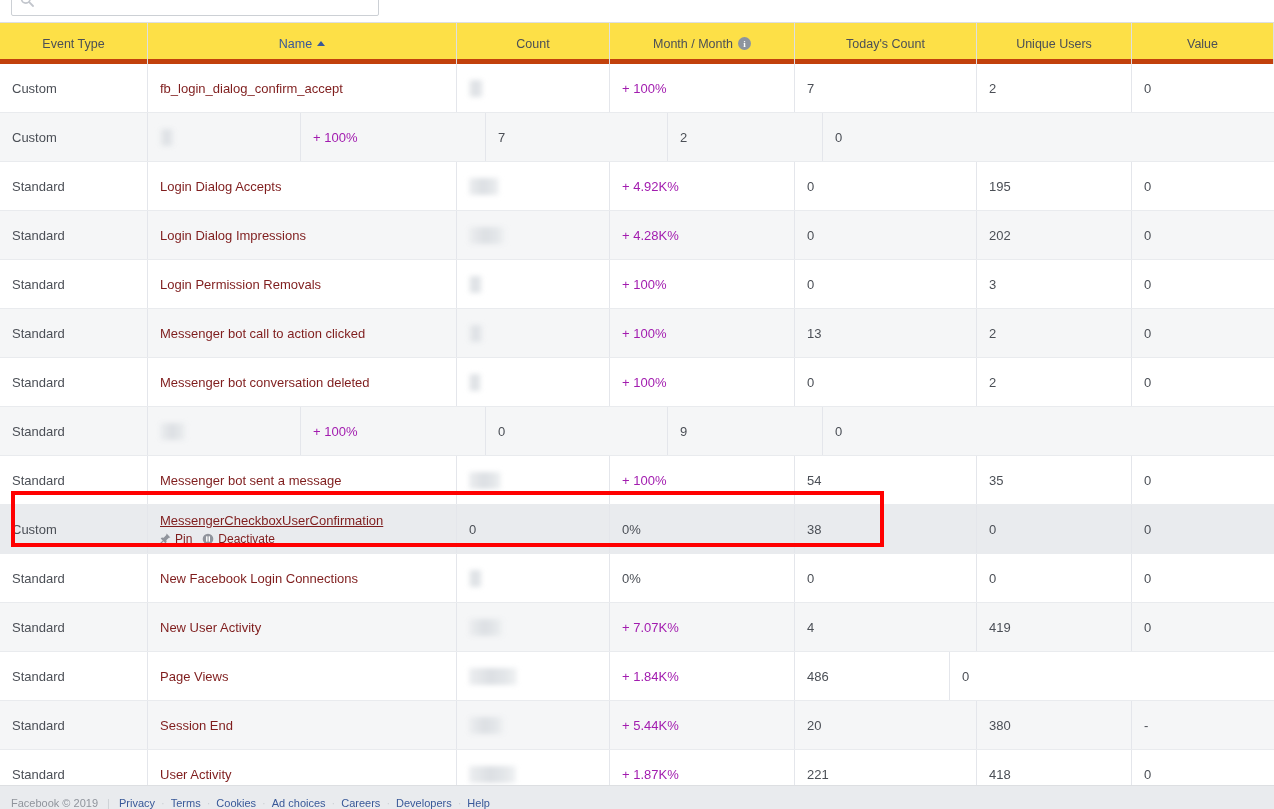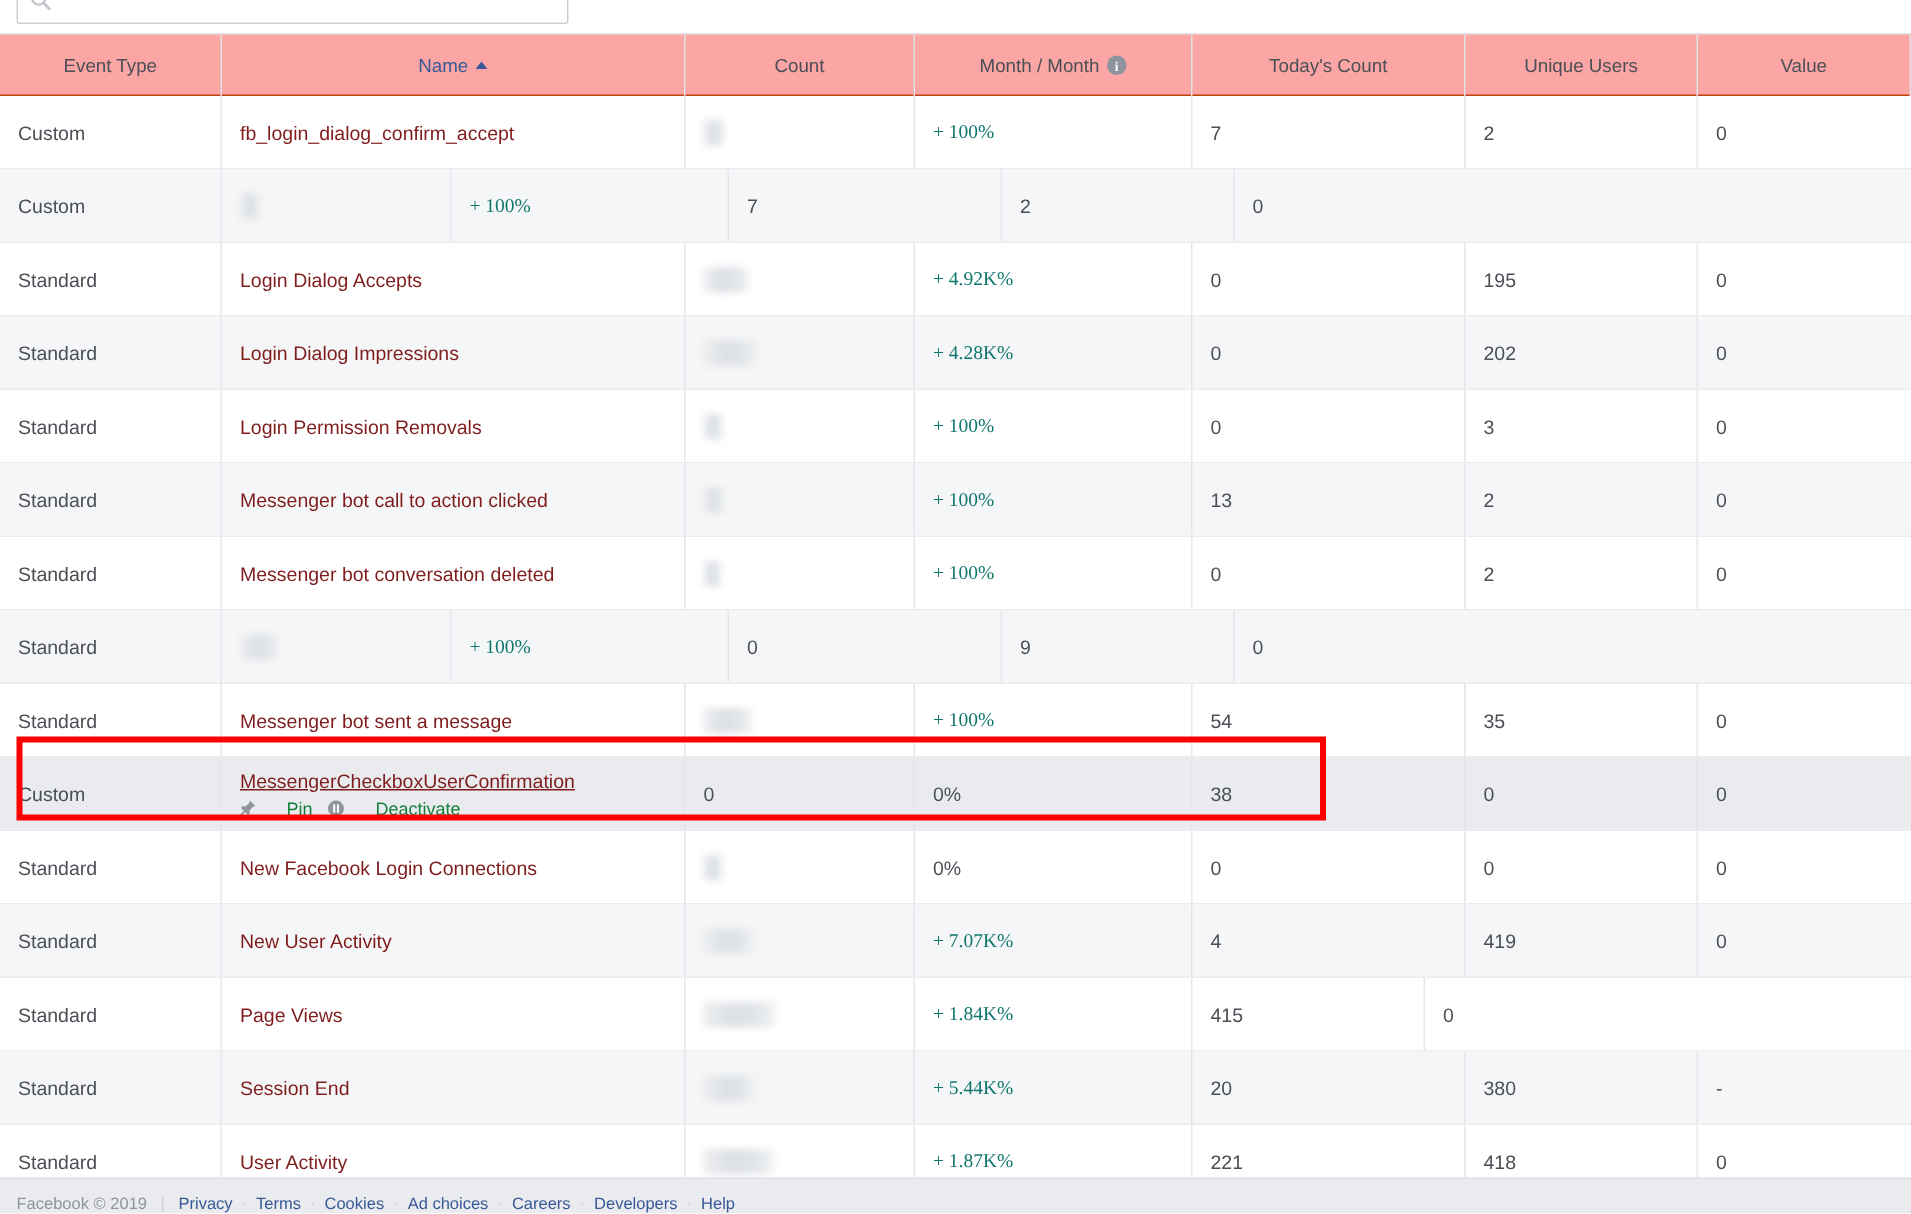--- a/index.html
+++ b/index.html
@@ -56,22 +56,22 @@
     border-bottom: 1px solid #dddfe2;
   }
   .trow {
     display: flex;
     width: 1274px;
     border-bottom: 1px solid #e9ebee;
     background: #fff;
   }
   .trow.alt { background: #f5f6f7; }
   .trow.head {
-    background: #fca5a5;
-    border-bottom: 1px solid #c2410c;
+    background: #fde047;
+    border-bottom: 5px solid #c2410c;
     height: 41px;
   }
   .trow.highlight { background: #e9ebee; }
 
   .cell {
     padding: 0 12px;
     display: flex;
     flex-direction: column;
     justify-content: center;
     border-right: 1px solid #e4e6eb;
@@ -106,27 +106,27 @@
   .evt-name.underlined { text-decoration: underline; }
 
   .rowactions {
     display: flex; align-items: center;
     gap: 10px;
     margin-top: 4px;
     color: #90949c;
     font-size: 12px;
   }
   .rowactions .act {
-    display: flex; align-items: center; gap: 20px;
-    cursor: pointer; color: #15803d;
+    display: flex; align-items: center; gap: 4px;
+    cursor: pointer; color: #7f1d1d;
   }
   .rowactions svg { display: block; }
 
   .mom { font-size: 13px; }
-  .mom.up { color: #0f766e; font-family: Liberation Serif, serif; }
+  .mom.up { color: #a21caf; }
   .mom.flat { color: #4b4f56; }
 
   .sortarrow {
     display: inline-block;
     width: 0; height: 0;
     border-left: 4px solid transparent;
     border-right: 4px solid transparent;
     border-bottom: 5px solid #385898;
     margin-left: 5px;
     vertical-align: middle;
@@ -525,21 +525,21 @@
           <div class="cell c1">
             <a class="evt-name">Page Views</a>
           </div>
           <div class="cell c2">
             <div class="bar" style="width: 48px;"></div>
           </div>
           <div class="cell c3">
             <span class="mom up">+ 1.84K%</span>
           </div>
           <div class="cell c5">
-            <span>415</span>
+            <span>486</span>
           </div>
           <div class="cell c6">
             <span>0</span>
           </div>
         </div>
         <div class="trow alt">
           <div class="cell c0">
             <span>Standard</span>
           </div>
           <div class="cell c1">

